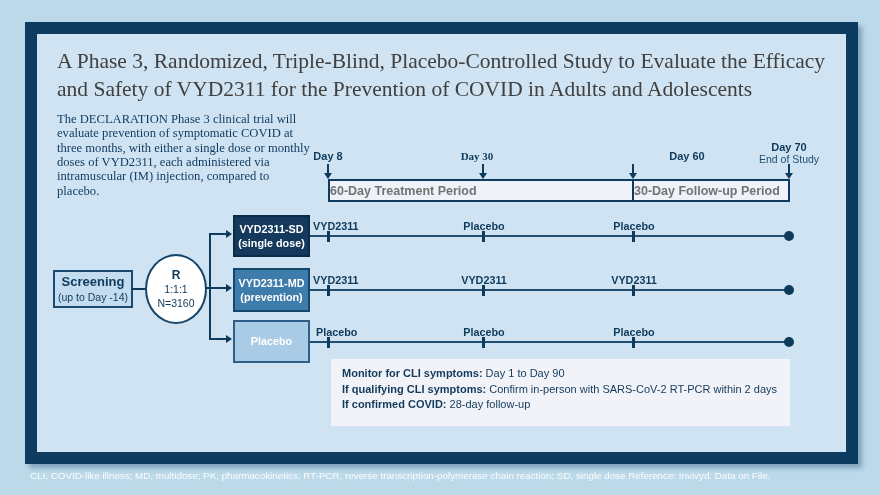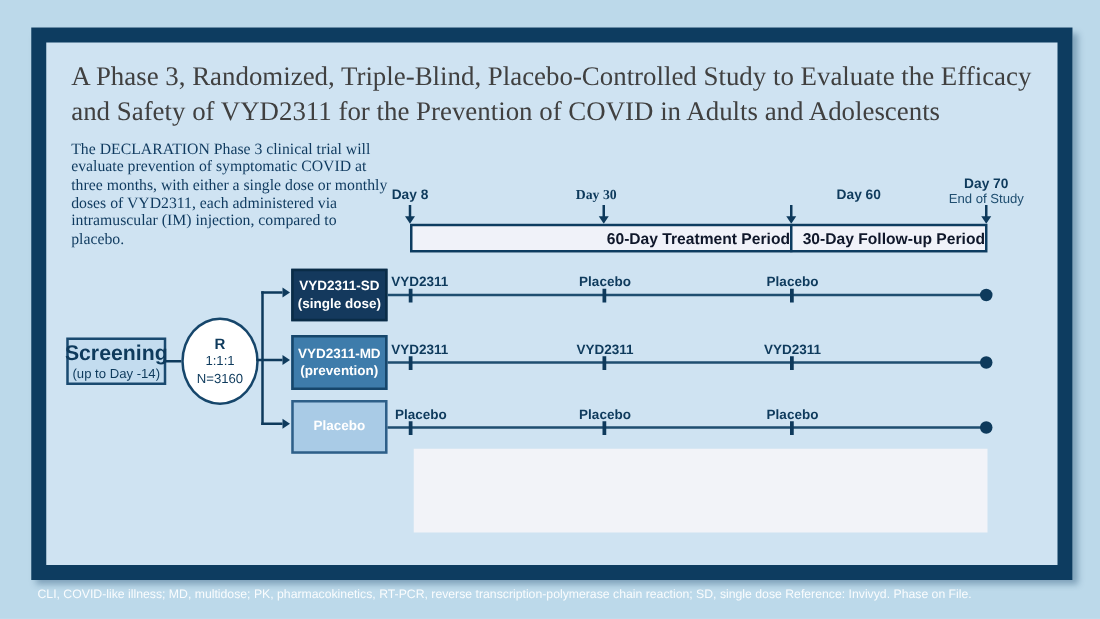--- a/index.html
+++ b/index.html
@@ -38,32 +38,32 @@
   }
   .day-sub{font-weight:normal;font-size:10.5px;color:#1f4e70;text-align:right;}
   .v-arrow{width:2px;background:#0e3a5c;}
   .v-arrow:after{
     content:"";position:absolute;left:-3px;bottom:-5px;
     border-left:4px solid transparent;border-right:4px solid transparent;
     border-top:6px solid #0e3a5c;
   }
   .period-bar{
     top:179px;height:19px;background:#f0f2f9;border:2px solid #0d3c60;
-    display:flex;align-items:center;justify-content:flex-end;
-    font-size:12.5px;font-weight:bold;color:#0f172a;white-space:nowrap;
+    display:flex;align-items:center;justify-content:flex-start;
+    font-size:12.5px;font-weight:bold;color:#737373;white-space:nowrap;
   }
 
   
   .screen-box{
     left:53px;top:270px;width:76px;height:34px;
     background:#c3dcef;border:2px solid #1a4a70;
     display:flex;flex-direction:column;align-items:center;justify-content:center;
     text-align:center;line-height:1.25;
   }
-  .screen-title{font-size:17px;font-weight:bold;}
+  .screen-title{font-size:13px;font-weight:bold;}
   .screen-sub{font-size:10.5px;}
   .r-circle{
     left:145px;top:254px;width:58px;height:66px;border-radius:50%;
     background:#ffffff;border:2px solid #16466b;
     display:flex;flex-direction:column;align-items:center;justify-content:center;
     text-align:center;line-height:1.3;
   }
   .r-letter{font-size:12px;font-weight:bold;}
   .r-sub{font-size:10.5px;}
 
@@ -190,15 +190,18 @@
 <div class="abs arm-line" style="top:341px;"></div>
 <div class="abs tick" style="left:327px;top:337px;"></div>
 <div class="abs tick" style="left:482px;top:337px;"></div>
 <div class="abs tick" style="left:632px;top:337px;"></div>
 <div class="abs end-dot" style="left:784px;top:337px;"></div>
 <div class="abs dose-label" style="left:316px;top:326px;">Placebo</div>
 <div class="abs dose-label dose-centered" style="left:484px;top:326px;">Placebo</div>
 <div class="abs dose-label dose-centered" style="left:634px;top:326px;">Placebo</div>
 
 <div class="abs monitor">
-</div>
-
-<div class="abs footer">CLI, COVID-like illness; MD, multidose; PK, pharmacokinetics, RT-PCR, reverse transcription-polymerase chain reaction; SD, single dose  Reference: Invivyd. Phase on File.</div>
+  <div><b>Monitor for CLI symptoms:</b><span> Day 1 to Day 90</span></div>
+  <div><b>If qualifying CLI symptoms:</b><span> Confirm in-person with SARS-CoV-2 RT-PCR within 2 days</span></div>
+  <div><b>If confirmed COVID:</b><span> 28-day follow-up</span></div>
+</div>
+
+<div class="abs footer">CLI, COVID-like illness; MD, multidose; PK, pharmacokinetics, RT-PCR, reverse transcription-polymerase chain reaction; SD, single dose  Reference: Invivyd. Data on File.</div>
 
 </body></html>

